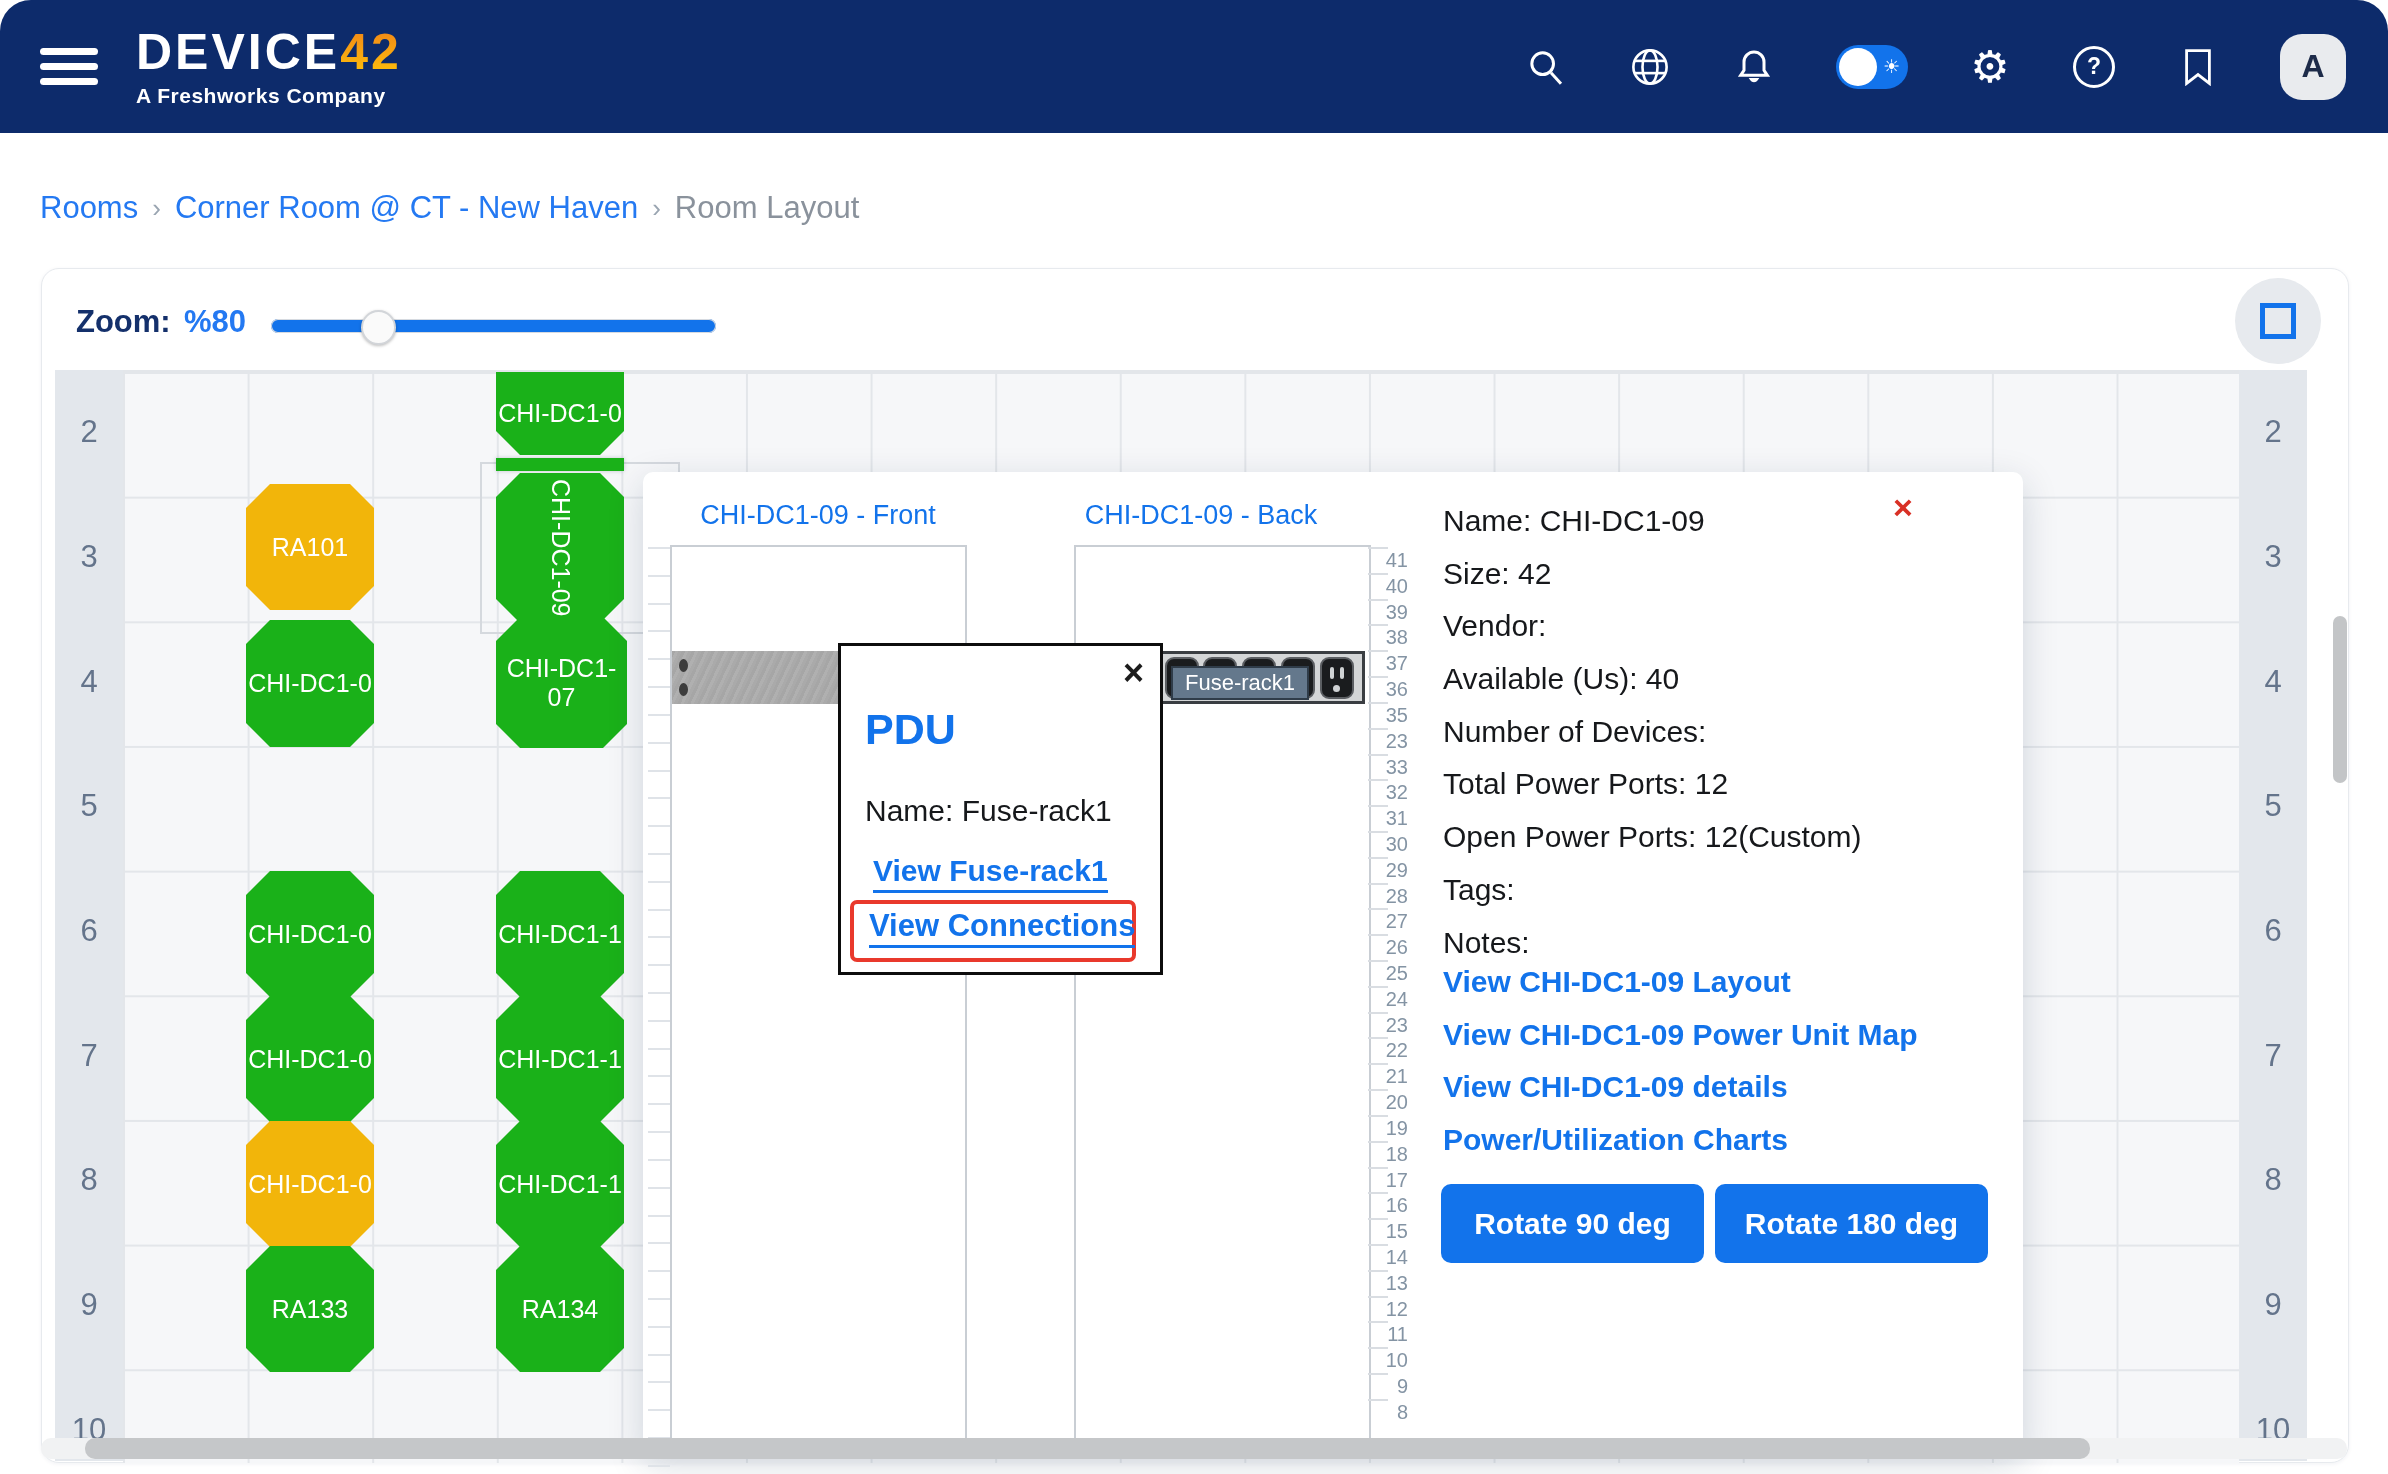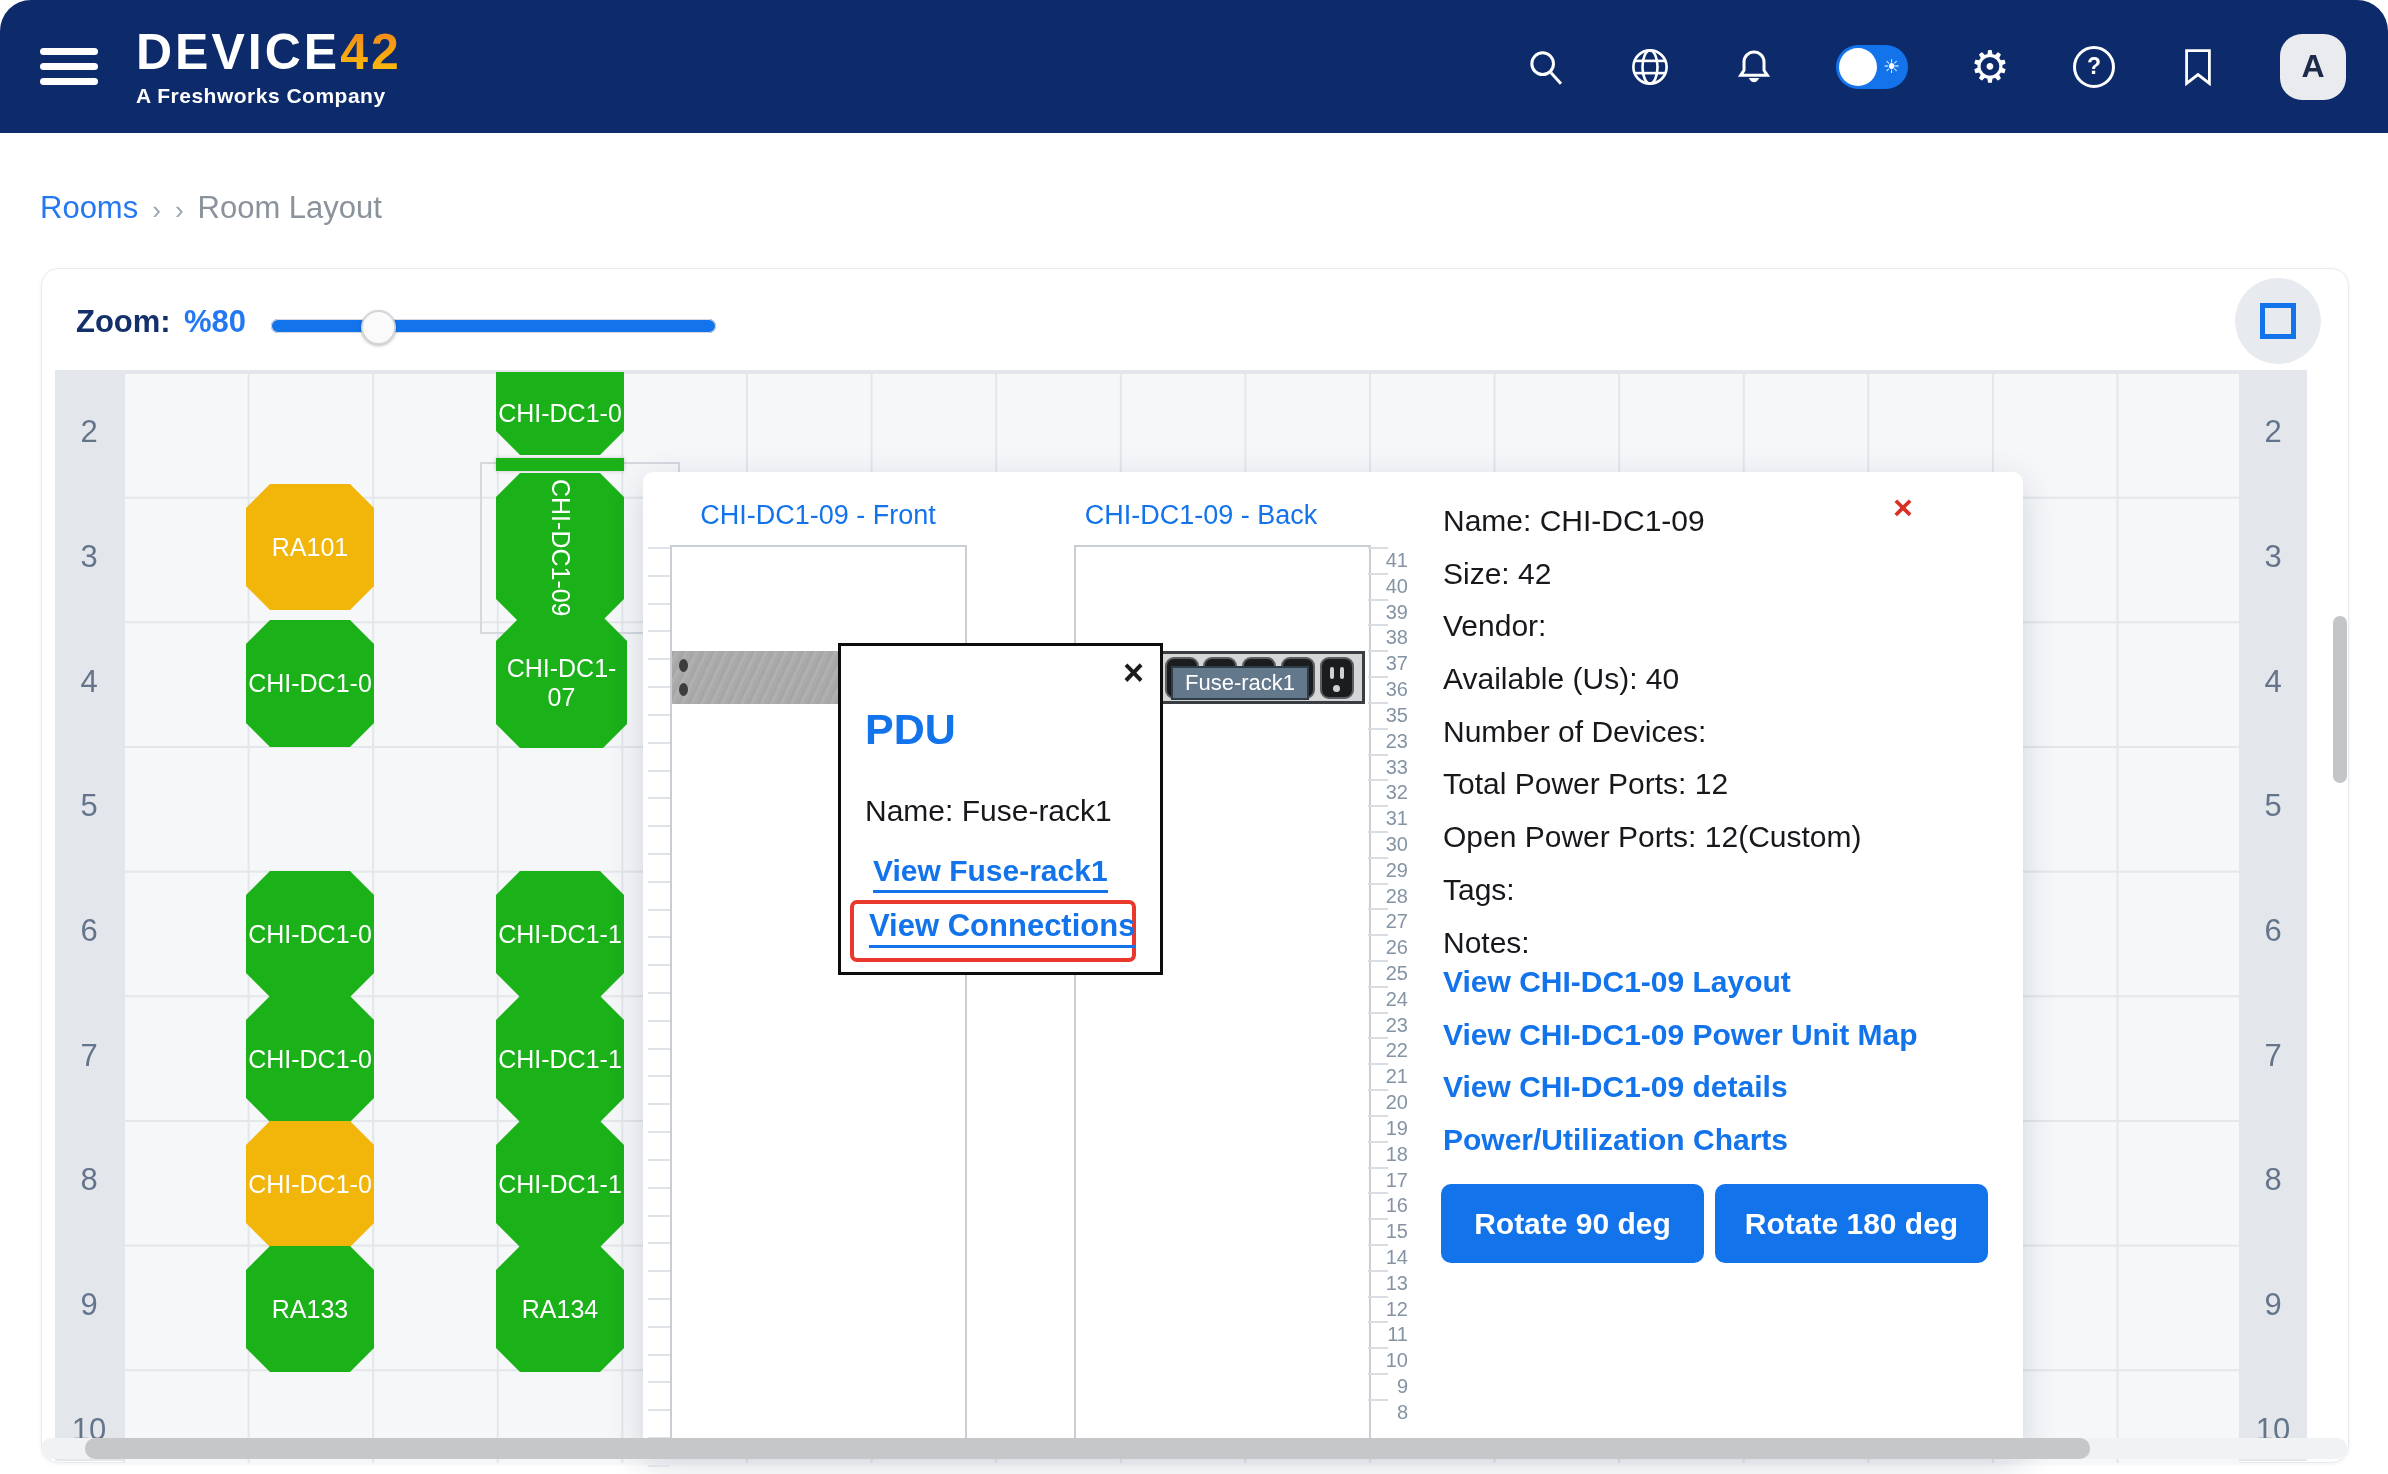--- a/index.html
+++ b/index.html
@@ -21,21 +21,21 @@
   .toggle{width:72px;height:44px;border-radius:24px;background:#1273eb;position:relative;cursor:pointer;}
   .toggle .knob{position:absolute;left:3px;top:3px;width:38px;height:38px;border-radius:50%;background:#fff;}
   .toggle .sun{position:absolute;right:8px;top:50%;transform:translateY(-52%);color:#fff;font-size:19px;}
   .help-circle{width:36px;height:36px;border-radius:50%;border:3px solid #fff;color:#fff;
                font-size:23px;font-weight:700;display:flex;align-items:center;justify-content:center;}
   .gear{color:#fff;font-size:44px;line-height:1;}
   .avatar{width:66px;height:66px;border-radius:22px;background:#e9ebee;color:#1d2b49;
           font-size:32px;font-weight:700;display:flex;align-items:center;justify-content:center;cursor:pointer;}
 
   
-  .breadcrumb{position:absolute;left:40px;top:190px;font-size:31px;display:flex;gap:14px;align-items:flex-end;}
+  .breadcrumb{position:absolute;left:40px;top:190px;font-size:31px;display:flex;gap:14px;align-items:center;}
   .bc-link{color:#2479f2;cursor:pointer;font-weight:500;}
   .bc-sep{color:#9aa5b1;font-size:26px;}
   .bc-current{color:#8a929c;font-weight:500;}
 
   
   .card{position:absolute;left:41px;top:268px;width:2306px;height:1193px;background:#fff;
         border:1px solid #e7eaee;border-radius:18px;box-shadow:0 1px 4px rgba(20,40,80,.06);}
 
   .zoom-label{position:absolute;left:76px;top:304px;font-size:31px;font-weight:700;color:#14306b;}
   .zoom-value{position:absolute;left:184px;top:304px;font-size:31px;font-weight:700;color:#2479f2;}
@@ -179,20 +179,21 @@
             <path d="M2 2h18v26l-9-7-9 7z"></path>
           </svg>
       </div>
       <div class="avatar">A</div>
     </div>
   </header>
 
   <nav class="breadcrumb" id="breadcrumb">
       <span class="bc-link">Rooms</span>
       <span class="bc-sep">›</span>
+      <span class="bc-link">Corner Room @ CT - New Haven</span>
       <span class="bc-sep">›</span>
       <span class="bc-current">Room Layout</span>
     </nav>
 
   <div class="card"></div>
 
   <div class="zoom-label">Zoom:</div>
   <div class="zoom-value">%80</div>
   <div class="slider-track"></div>
   <div class="slider-thumb"></div>

